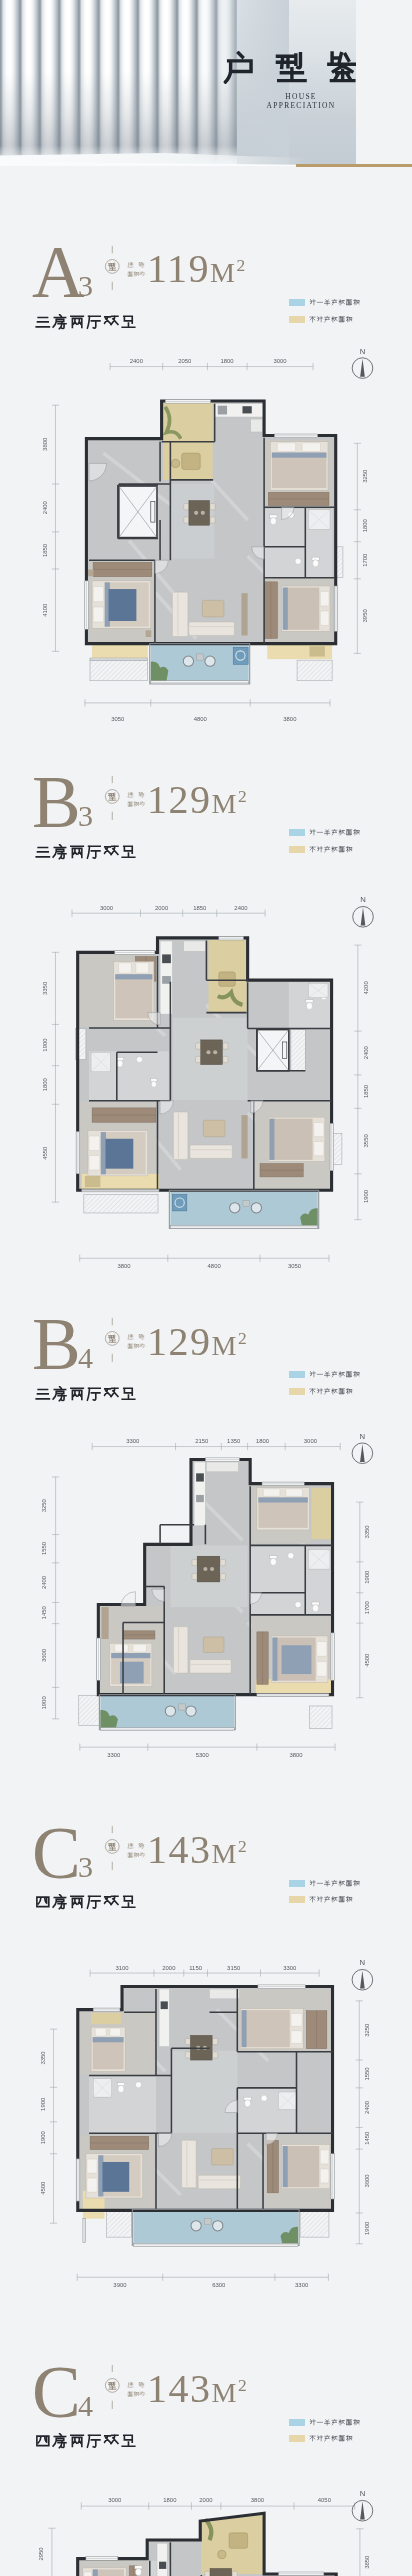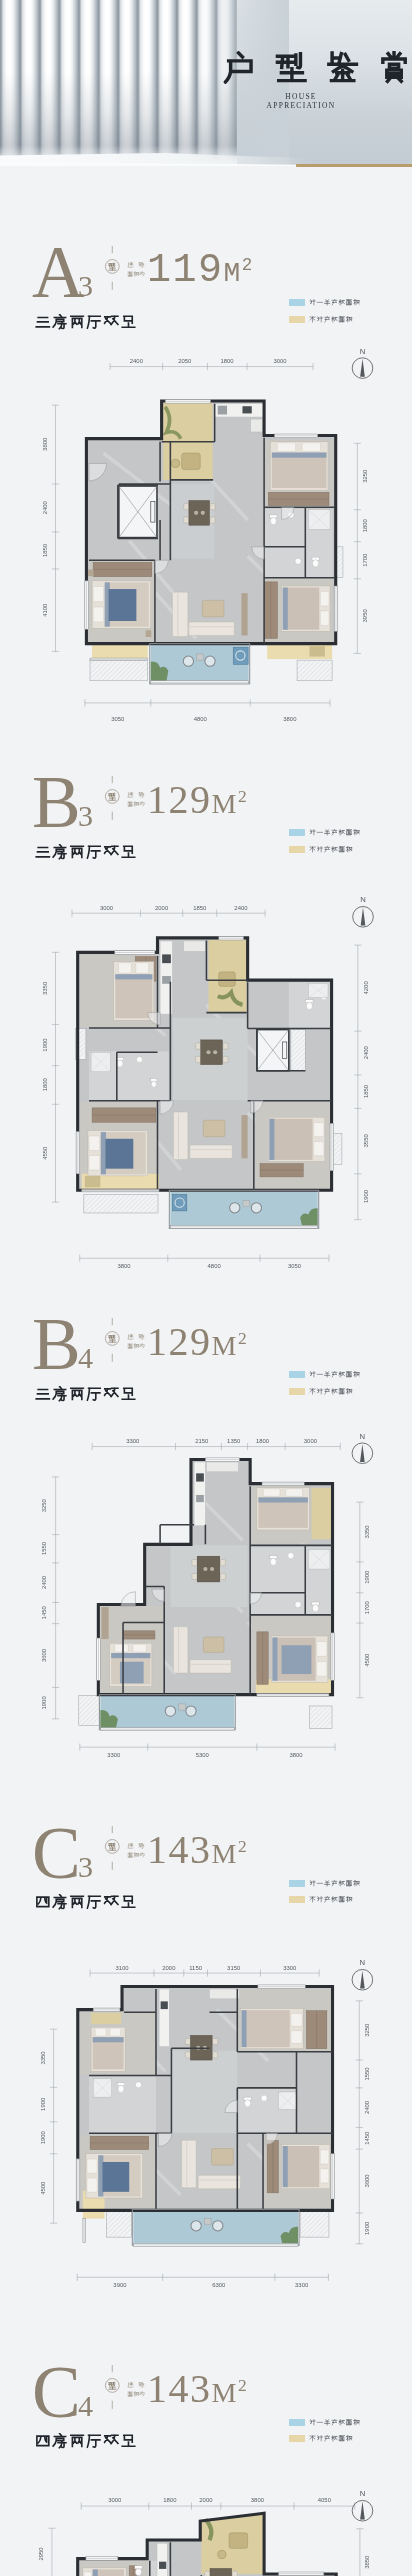--- a/index.html
+++ b/index.html
@@ -136,21 +136,21 @@
         </symbol>
         <symbol id="b-zhu" viewBox="0 0 100 100">
           <path d="M22 6 L14 18 M16 12 H32 M58 6 L50 18 M52 12 H68 M12 36 H50 M30 26 V56 M30 56 L16 70 M30 56 L44 68 M58 30 H94 M76 30 V80 C76 88 70 92 62 88 M62 44 L56 56 M88 44 L94 56" fill="none" stroke="currentColor" stroke-width="10.5" stroke-linecap="square" stroke-linejoin="miter"></path>
         </symbol>
         <symbol id="b-yue" viewBox="0 0 100 100">
           <path d="M30 6 L14 28 M32 24 L12 46 M8 58 L36 50 M58 8 C54 26 46 40 36 50 M50 24 H88 C92 48 86 70 64 84 M60 48 L70 58" fill="none" stroke="currentColor" stroke-width="10.5" stroke-linecap="square" stroke-linejoin="miter"></path>
         </symbol>
       </defs>
     </svg>
 
-<div style="position:absolute;left:0;top:0;width:412px;height:166px;background:
+<div style="position:absolute;left:0;top:0;width:356px;height:166px;background:
 linear-gradient(180deg,#e7ebee 0%,#dde3e7 30%,#cad2d8 70%,#c3ccd3 100%);overflow:hidden">
 <div style="position:absolute;left:0;top:0;width:237px;height:166px;background:
 repeating-linear-gradient(90deg,#939da6 0px,#939da6 1px,#dee3e7 3.1px,#f6f8f9 5.7px,#ffffff 7.7px,#ffffff 10.8px,#eef1f3 13.4px,#ccd3d8 16px,#a9b2ba 18.5px,#939da6 19.6px);"></div>
 <div style="position:absolute;left:0;top:0;width:289px;height:166px;background:linear-gradient(90deg,rgba(200,209,215,0) 0%,rgba(200,209,215,0) 68%,#c8d1d7 100%)"></div>
 <div style="position:absolute;left:0;top:72px;width:237px;height:94px;background:linear-gradient(180deg,rgba(170,180,188,0) 0%,rgba(140,150,160,0.22) 45%,rgba(120,130,142,0.38) 78%,rgba(235,240,242,0.95) 97%)"></div>
 
 <svg style="position:absolute;left:221px;top:50px" width="196" height="37" viewBox="0 0 376 72">
         <use href="#b-hu" x="2.0" y="2.0" width="64" height="64" style="color:#20252b"></use>
         <use href="#b-xing" x="102.0" y="2.0" width="64" height="64" style="color:#20252b"></use>
         <use href="#b-jian4" x="202.0" y="2.0" width="64" height="64" style="color:#20252b"></use>
@@ -176,21 +176,21 @@
 </svg>
 
 <svg style="position:absolute;left:127px;top:262px" width="23" height="17.5" viewBox="0 0 44 34">
 <use href="#g-jian52" x="0.5" y="0.0" width="12" height="12" style="color:#8e8272"></use>
       <use href="#g-zhu" x="21.5" y="0.0" width="12" height="12" style="color:#8e8272"></use>
       <use href="#g-mian" x="0.5" y="18.0" width="11" height="11" style="color:#8e8272"></use>
       <use href="#g-ji1" x="12.0" y="18.0" width="11" height="11" style="color:#8e8272"></use>
       <use href="#g-yue" x="23.5" y="18.0" width="11" height="11" style="color:#8e8272"></use>
 </svg>
 
-<div style="position:absolute;left:147px;top:250px;font-family:Liberation Mono, monospace;color:#8e8272;font-size:40px;line-height:30px;letter-spacing:1.5px">119<span style="font-size:28px">M</span><span style="font-size:17.5px;vertical-align:11.3px">2</span></div>
+<div style="position:absolute;left:147px;top:250px;font-family:Liberation Serif, serif;color:#8e8272;font-size:40px;line-height:30px;letter-spacing:1.5px">119<span style="font-size:28px">M</span><span style="font-size:17.5px;vertical-align:11.3px">2</span></div>
 
 <div style="position:absolute;left:289px;top:299px;width:15.5px;height:6.7px;background:#a8d4e6"></div>
 <svg style="position:absolute;left:309px;top:299px" width="57" height="6.7" viewBox="0 0 110 13">
       <use href="#g-ji4" x="0.0" y="0.0" width="13" height="13" style="color:#363b42"></use>
       <use href="#g-yi" x="14.2" y="0.0" width="13" height="13" style="color:#363b42"></use>
       <use href="#g-ban" x="28.4" y="0.0" width="13" height="13" style="color:#363b42"></use>
       <use href="#g-chan" x="42.6" y="0.0" width="13" height="13" style="color:#363b42"></use>
       <use href="#g-quan" x="56.8" y="0.0" width="13" height="13" style="color:#363b42"></use>
       <use href="#g-mian" x="71.0" y="0.0" width="13" height="13" style="color:#363b42"></use>
       <use href="#g-ji1" x="85.2" y="0.0" width="13" height="13" style="color:#363b42"></use>

